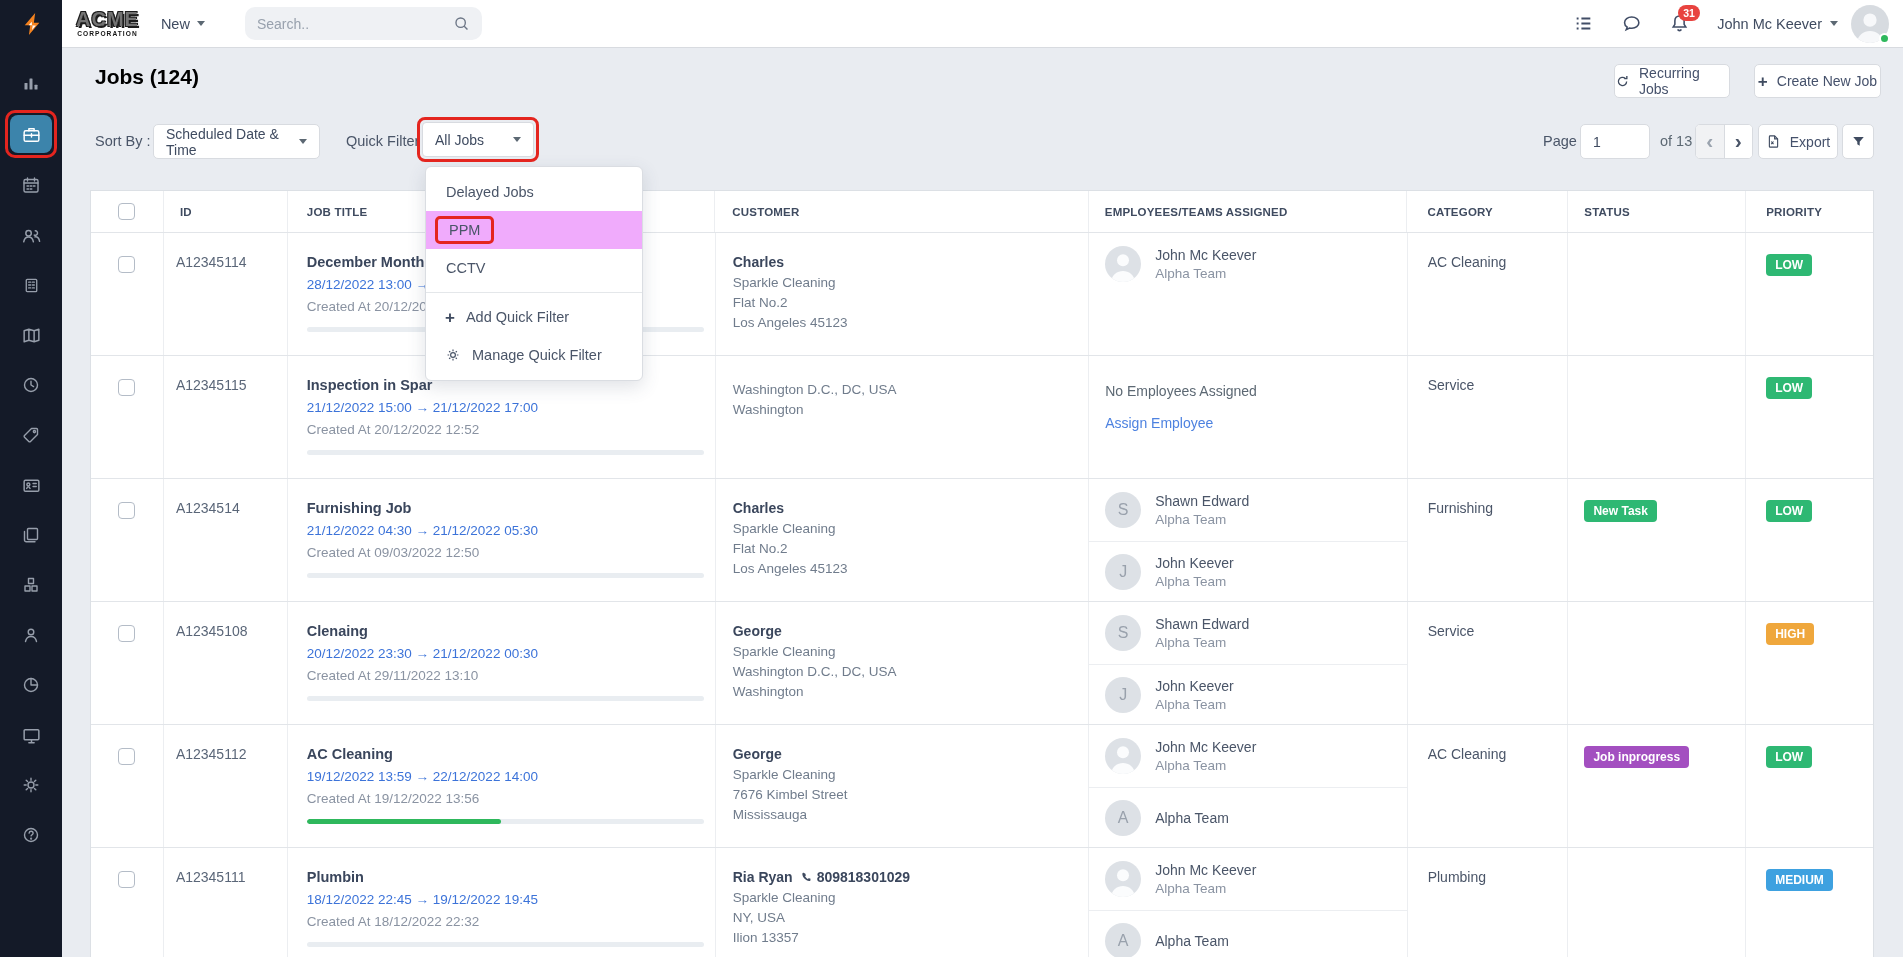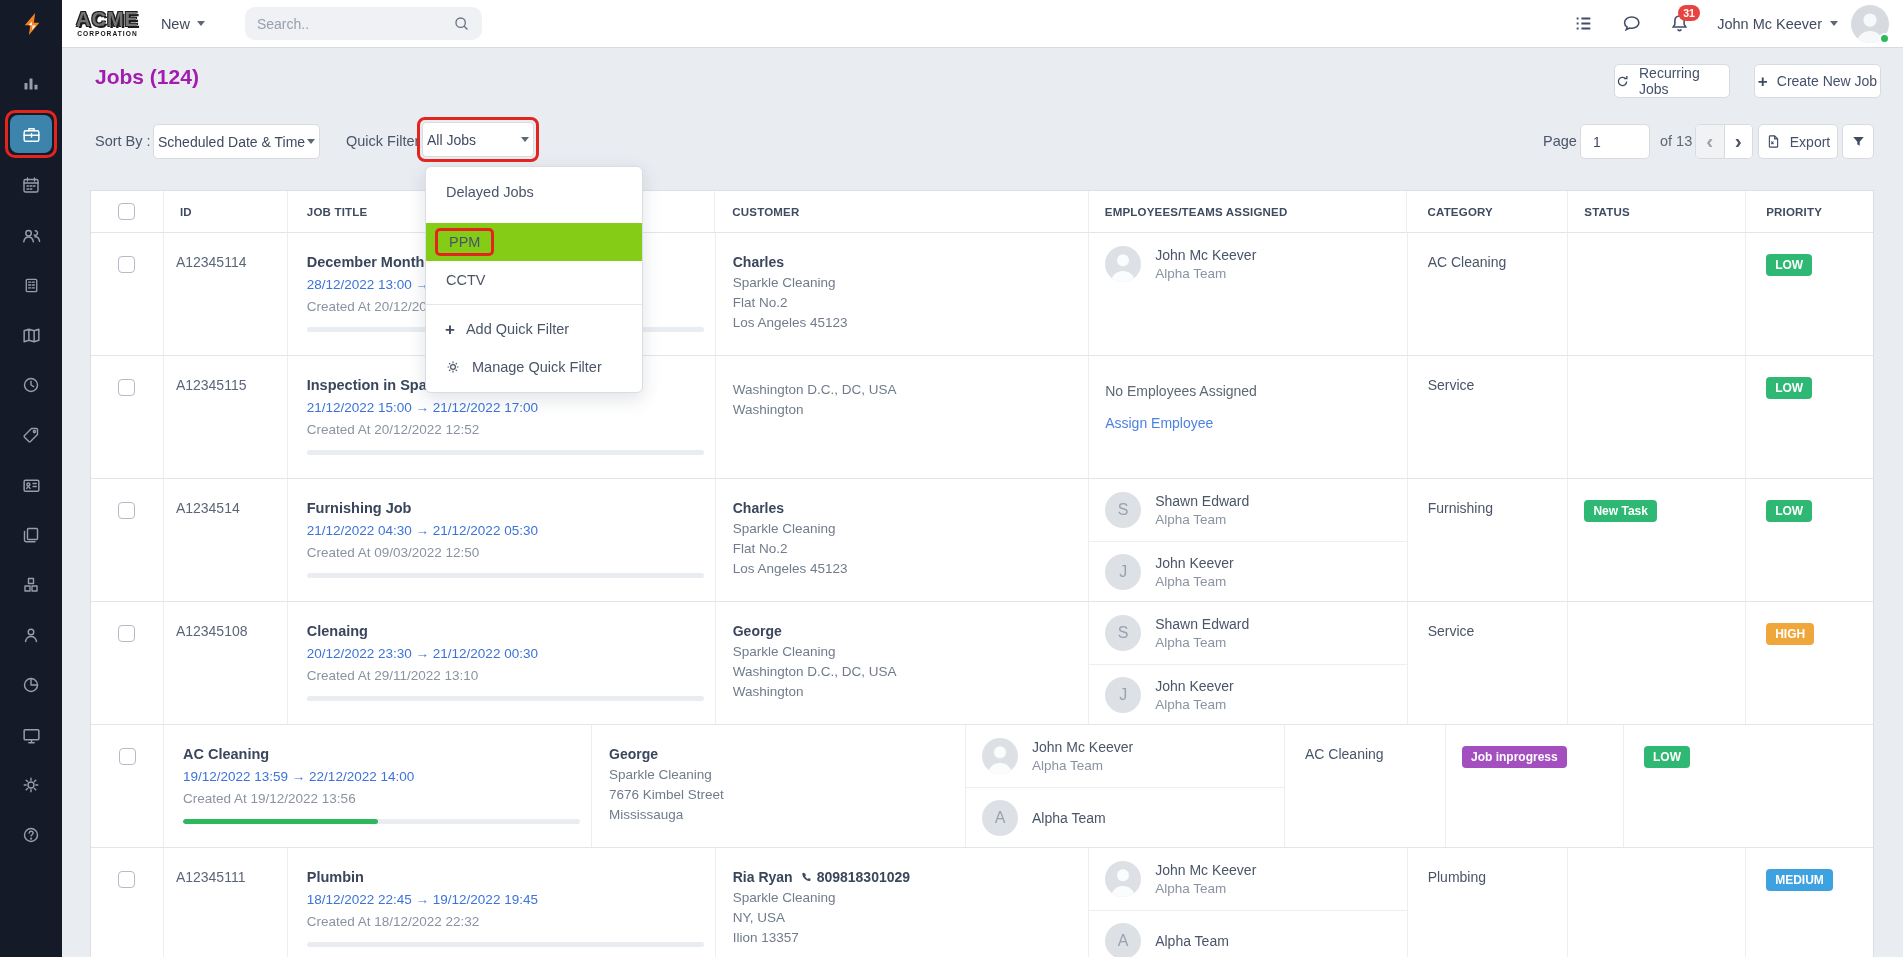--- a/index.html
+++ b/index.html
@@ -37,32 +37,32 @@
     font-weight:bold;border-radius:9px;padding:2.5px 5px;line-height:1;}
   .user-menu{display:flex;align-items:center;gap:8px;font-size:14.5px;color:#3f4b60;cursor:pointer;}
   .avatar-top{width:38px;height:38px;border-radius:50%;background:#d7dbe0;position:relative;cursor:pointer;
     display:flex;align-items:flex-end;justify-content:center;overflow:visible;margin-left:-14px;}
   .avatar-clip{width:38px;height:38px;border-radius:50%;overflow:hidden;}
   .status-dot{position:absolute;right:-1px;bottom:-1px;width:11px;height:11px;border-radius:50%;
     background:#2eb85c;border:2px solid #fff;}
 
   
   .page{position:absolute;left:62px;top:48px;width:1841px;height:909px;overflow:hidden;}
-  .page-title{position:absolute;left:33px;top:17px;font-size:21px;font-weight:bold;color:#a21caf;}
+  .page-title{position:absolute;left:33px;top:17px;font-size:21px;font-weight:bold;color:#000000;}
   .btn{display:flex;align-items:center;justify-content:center;gap:9px;background:#fff;
     border:1px solid #d8dbe0;border-radius:5px;font-size:14px;color:#45516b;cursor:pointer;}
   #btn-recurring{position:absolute;left:1552px;top:16px;width:116px;height:34px;}
   #btn-create{position:absolute;left:1692px;top:16px;width:127px;height:34px;}
   .plus-glyph{font-size:17px;font-weight:bold;line-height:1;color:#3f4b60;}
 
   .filter-label{position:absolute;top:76px;height:35px;line-height:35px;font-size:14.5px;color:#4a5568;}
   #sort-label{left:33px;}
   #qf-label{left:284px;}
   .select-btn{position:absolute;top:76px;height:35px;background:#fff;border:1px solid #d8dbe0;border-radius:5px;
-    display:flex;align-items:center;justify-content:space-between;padding:0 4px;font-size:14px;color:#3f4b60;cursor:pointer;}
+    display:flex;align-items:center;justify-content:space-between;padding:0 12px;font-size:14px;color:#3f4b60;cursor:pointer;}
   #sort-btn{left:91px;width:167px;}
   #qf-wrap{position:absolute;left:355px;top:69px;border:3px solid #e4251f;border-radius:8px;padding:2px;z-index:41;}
   #qf-btn{position:static;width:112px;height:35px;border-radius:4px;}
 
   #pg-label{left:1481px;}
   #pg-of{left:1598px;color:#5c6873;}
   #pg-input{position:absolute;left:1518px;top:76px;width:70px;height:35px;border:1px solid #d8dbe0;
     border-radius:5px;padding:0 12px;font-size:14px;color:#3f4b60;background:#fff;outline:none;
     font-family:"Liberation Sans","DejaVu Sans",sans-serif;}
   .pg-group{position:absolute;left:1633px;top:76px;width:58px;height:35px;display:flex;
@@ -113,21 +113,21 @@
   .assign-link{margin-top:16px;font-size:14px;color:#4d82e0;cursor:pointer;}
   .td.c5{padding-left:20px;font-size:14px;color:#4a5568;}
   .td.c6{padding-left:16px;}
   .td.c7{padding-left:20px;}
   .pill{display:inline-block;font-size:12px;font-weight:bold;color:#fff;border-radius:4px;padding:4px 9px;line-height:1.2;}
 
   
   .dropdown{position:absolute;left:363px;top:118px;width:218px;background:#fff;border:1px solid #dadde2;
     border-radius:6px;box-shadow:0 6px 18px rgba(60,75,100,.16);z-index:40;padding:6px 0;}
   .dd-item{height:38px;display:flex;align-items:center;padding:0 20px;font-size:14.5px;color:#4a5568;cursor:pointer;}
-  .dd-item.hl{background:#84cc16;margin-top:12px;}
+  .dd-item.hl{background:#f0abfc;}
   .red-box{border:3px solid #e4251f;border-radius:5px;padding:3px 11px;margin-left:-11px;}
   .dd-divider{height:1px;background:#e4e7ea;margin:5px 0;}
   .dd-action{height:38px;display:flex;align-items:center;gap:11px;padding:0 19px;font-size:14.5px;color:#4a5568;cursor:pointer;}
 </style>
 </head>
 <body>
 
 <aside class="sidebar">
   <div class="side-logo">
     <span>
@@ -544,20 +544,21 @@
             </div>
           </div>
           <div class="tcell td c5">Service</div>
           <div class="tcell td c6"></div>
           <div class="tcell td c7"><span class="pill" style="background: rgb(239, 167, 60);">HIGH</span></div>
         </div>
         <div class="row">
           <div class="tcell td c0">
             <span class="cb"></span>
           </div>
+          <div class="tcell td c1">A12345112</div>
           <div class="tcell td c2">
             <div class="job-title">AC Cleaning</div>
             <div class="job-sched">19/12/2022 13:59 → 22/12/2022 14:00</div>
             <div class="job-created">Created At 19/12/2022 13:56</div>
             <div class="progress">
               <div class="progress-fill" style="width:49%"></div>
             </div>
           </div>
           <div class="tcell td c3">
             <div class="cust-name">

